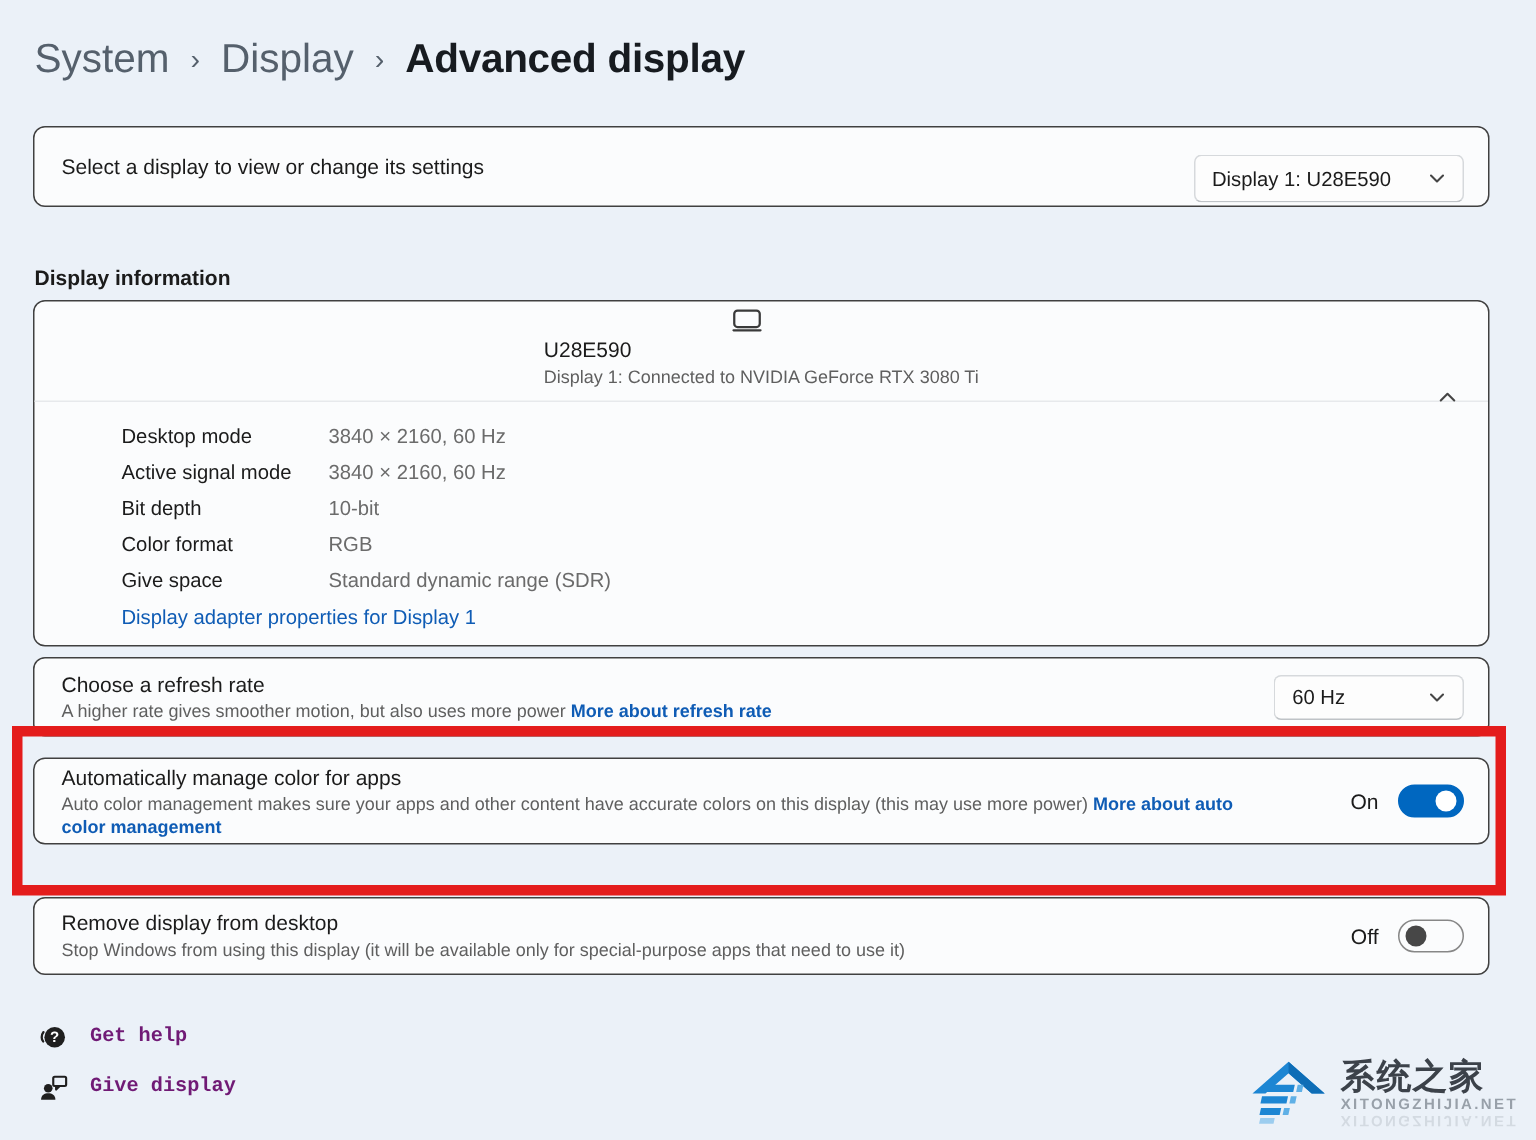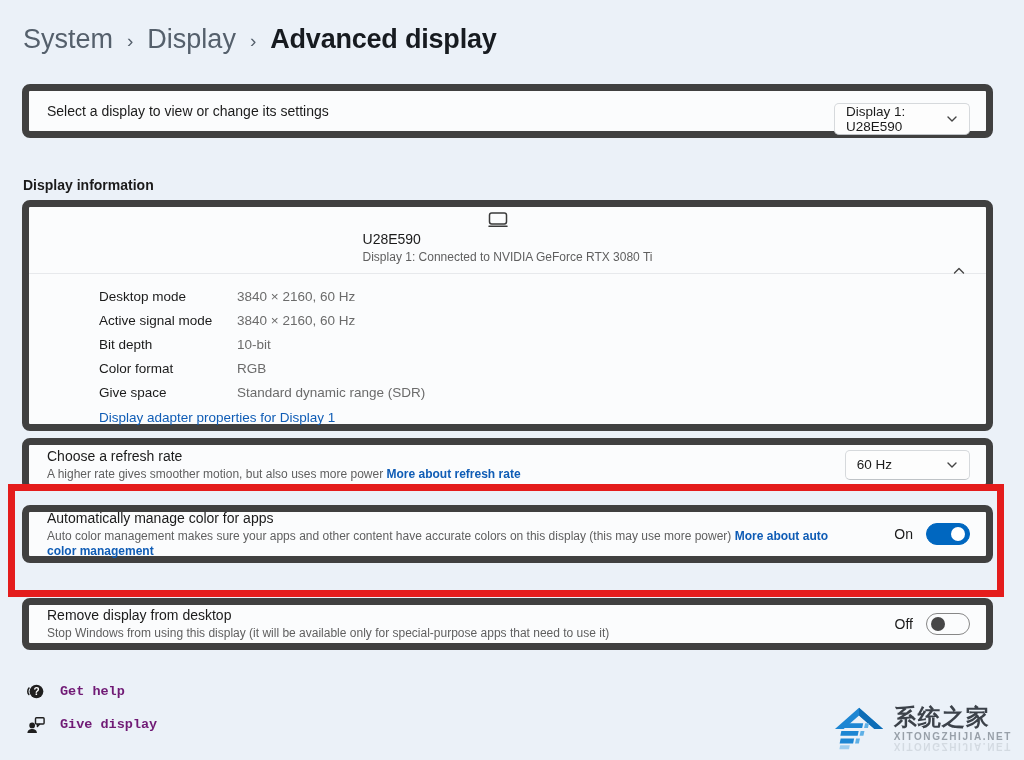--- a/index.html
+++ b/index.html
@@ -14,56 +14,56 @@
 
   
   .breadcrumb { position:absolute; left:23px; top:24px; display:flex; align-items:center; gap:14px; font-size:27px; }
   .crumb { color:#55606c; }
   .crumb-sep { color:#55606c; font-size:19px; padding-top:3px; }
   .crumb-current { color:#171b20; font-weight:700; letter-spacing:-0.2px; }
 
   
   .card {
     position:absolute; left:22px; width:971px;
-    background:#fbfcfd; border:7px solid #404040; border-radius:8px;
+    background:#fbfcfd; border:1px solid #404040; border-radius:8px;
   }
   .card-row { display:flex; align-items:center; padding:0 16px 0 18px; }
 
   .setting-title { font-size:14px; color:#1b1b1b; }
   .setting-desc { font-size:12px; color:#5f5f5f; margin-top:3px; line-height:15px; }
   .inline-link { color:#0f5cb5; font-weight:700; text-decoration:none; font-size:12px; cursor:pointer; }
 
   
   .dropdown {
     display:flex; align-items:center; justify-content:space-between;
     background:#fdfdfd; border:1px solid #d6d9dc; border-bottom-color:#bfc3c7;
     border-radius:5px; height:32px; padding:0 11px; font-size:13.5px; color:#1b1b1b;
     cursor:pointer;
   }
   .chev { display:inline-block; width:12px; height:12px; }
   .chev svg { display:block; }
 
   
   #card-select { top:84px; height:54px; }
   #card-select .card-row { height:100%; }
-  #dd-display { margin-left:auto; width:136px;margin-top:16px; }
+  #dd-display { margin-left:auto; width:180px;margin-top:16px; }
 
   
   .section-label { position:absolute; left:23px; top:177px; font-size:14px; font-weight:700; color:#1b1b1b; }
 
   
   #card-info { top:200px; height:231px; }
   .expander-header { display:flex; align-items:center; height:66px; padding:0 20px 0 20px;flex-direction:column; }
   .monitor-icon { width:24px; height:24px; margin-right:19px; flex:none; }
   .exp-titles { display:flex; flex-direction:column; }
   .exp-title { font-size:14px; color:#1b1b1b; }
   .exp-sub { font-size:12px; color:#5f5f5f; margin-top:3px; }
   .exp-chevron { margin-left:auto; width:14px; height:14px; cursor:pointer; }
   .exp-divider { border-top:1px solid #e7e9ec; }
-  .details { padding:11px 0 0 58px;margin-left:12px; }
+  .details { padding:11px 0 0 58px; }
   .detail-row { display:flex; font-size:13.5px; line-height:24px; }
   .detail-label { width:138px; color:#1b1b1b; }
   .detail-value { color:#6b6b6b; }
   .adapter-link { display:inline-block; margin-top:5px; font-size:13.5px; color:#0f5cb5; text-decoration:none; cursor:pointer; }
 
   
   #card-refresh { top:438px; height:53px; }
   #card-refresh .card-row { height:100%; align-items:center; }
   #dd-refresh { margin-left:auto; width:127px; height:30px; }
 

